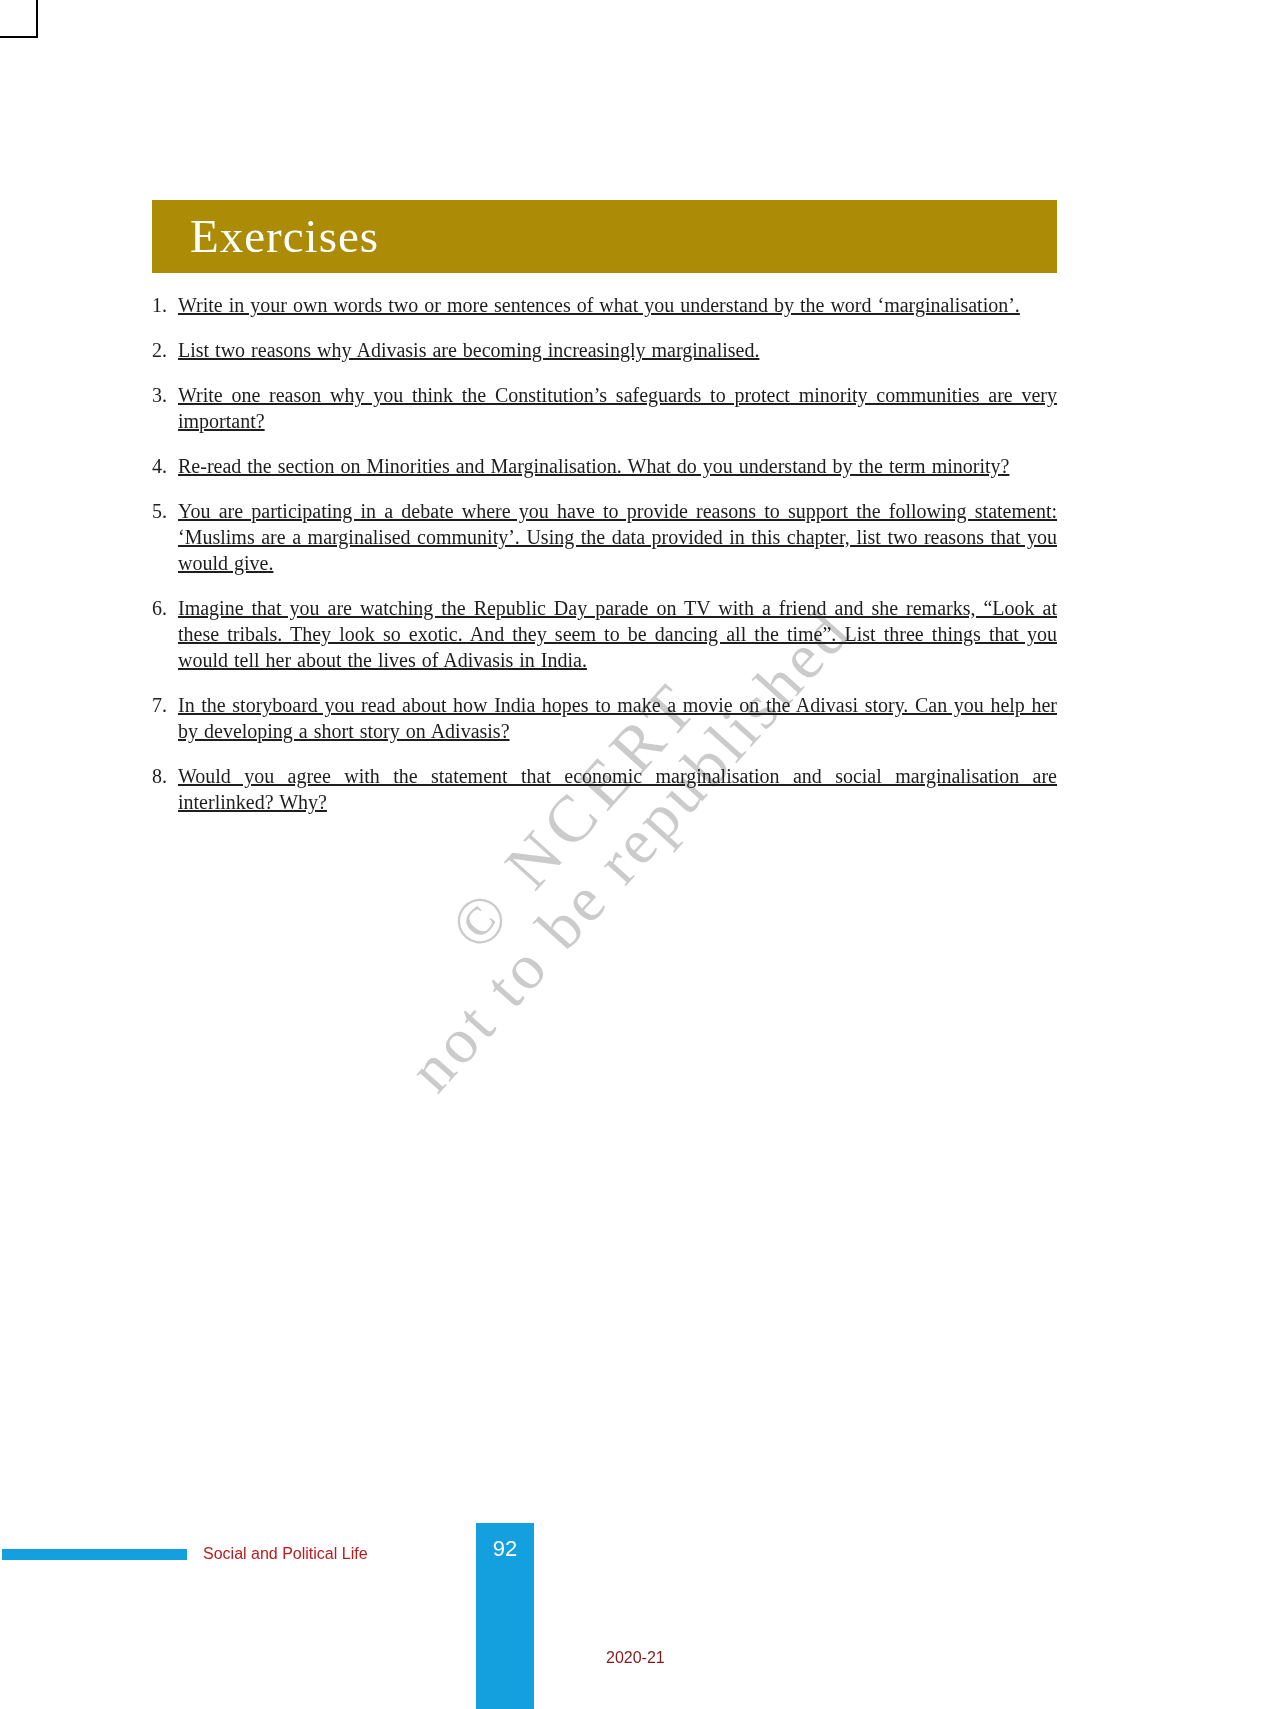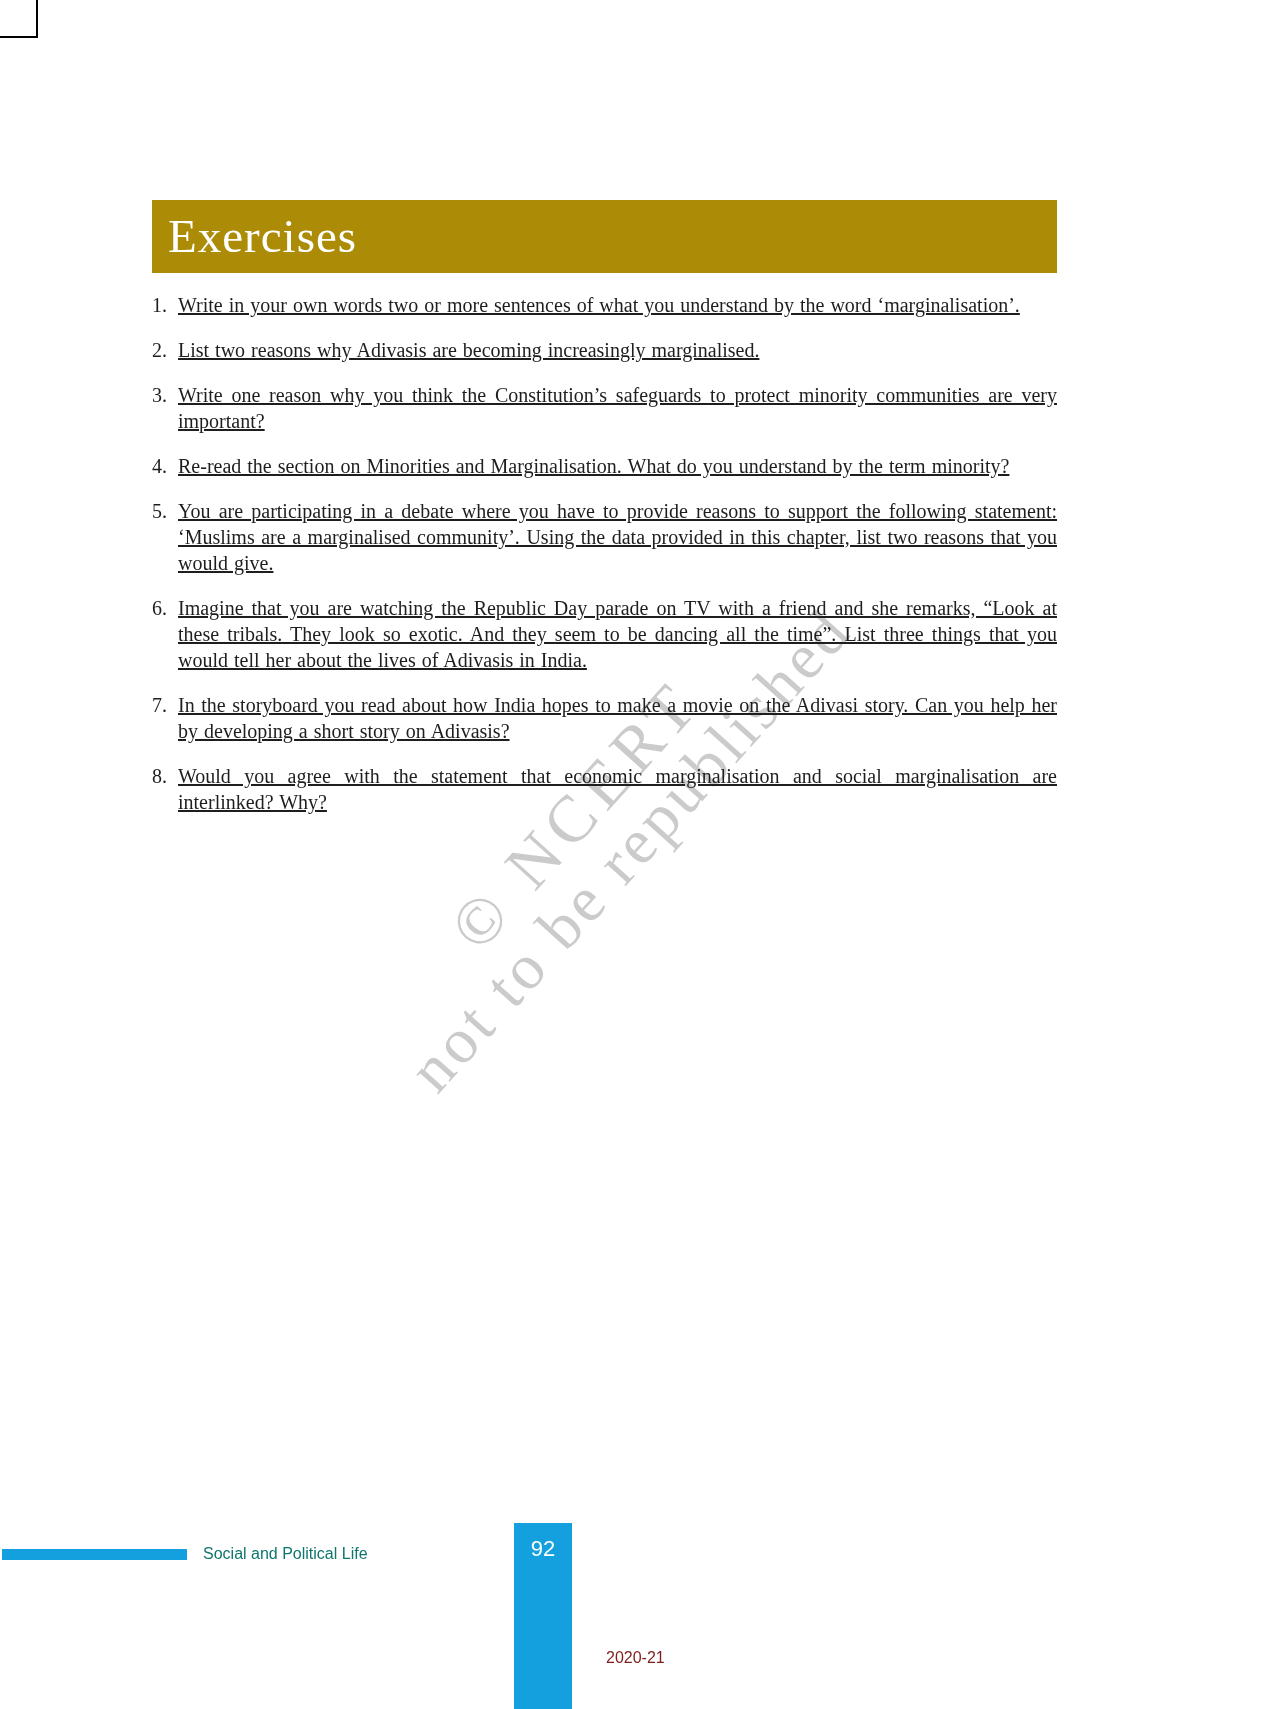--- a/index.html
+++ b/index.html
@@ -11,21 +11,21 @@
   
   .cropmark-v { position:absolute; left:36px; top:0; width:2px; height:38px; background:#000; }
   .cropmark-h { position:absolute; left:0; top:36px; width:38px; height:2px; background:#000; }
 
   
   .banner {
     position:absolute; left:152px; top:200px; width:905px; height:73px;
     background:#AC8B06; color:#ffffff; display:flex; align-items:center; z-index:2;
   }
   .banner .banner-title {
-    font-size:47px; padding-left:16px; letter-spacing:1px; line-height:1;
+    font-size:47px; padding-left:38px; letter-spacing:1px; line-height:1;
     font-family:"Liberation Serif", serif;
   }
 
   
   .watermark {
     position:absolute; z-index:1; color:#cbcbcb; white-space:nowrap;
     font-family:"Liberation Serif", serif; pointer-events:none;
   }
   .wm1 { font-size:66px; letter-spacing:8px; left:575px; top:815px;
          transform:translate(-50%,-50%) rotate(-48deg); }
@@ -42,24 +42,24 @@
     color:#1e1e1e; word-spacing:1px;
   }
   .qnum { flex:0 0 26px; width:26px; }
   .qtext { flex:1; text-align:justify;text-decoration:underline; }
 
   
   .footer-hbar { position:absolute; left:2px; top:1549px; width:185px; height:11px;
                  background:#14A0DE; z-index:2; }
   .footer-book {
     position:absolute; left:203px; top:1545px; z-index:2;
-    font-family:"Liberation Sans", sans-serif; font-size:16px; color:#0f766e;
+    font-family:"Liberation Sans", sans-serif; font-size:16px; color:#b91c1c;
   }
   .pagenum-bar {
-    position:absolute; left:514px; top:1523px; width:58px; height:186px;
+    position:absolute; left:476px; top:1523px; width:58px; height:186px;
     background:#14A0DE; color:#ffffff; text-align:center; z-index:2;
     font-family:"Liberation Sans", sans-serif; font-size:22px;
     padding-top:13px; box-sizing:border-box;
   }
   .edition {
     position:absolute; left:606px; top:1649px; z-index:2;
     font-family:"Liberation Sans", sans-serif; font-size:16px; color:#7f1d1d;
   }
 </style>
 </head>

